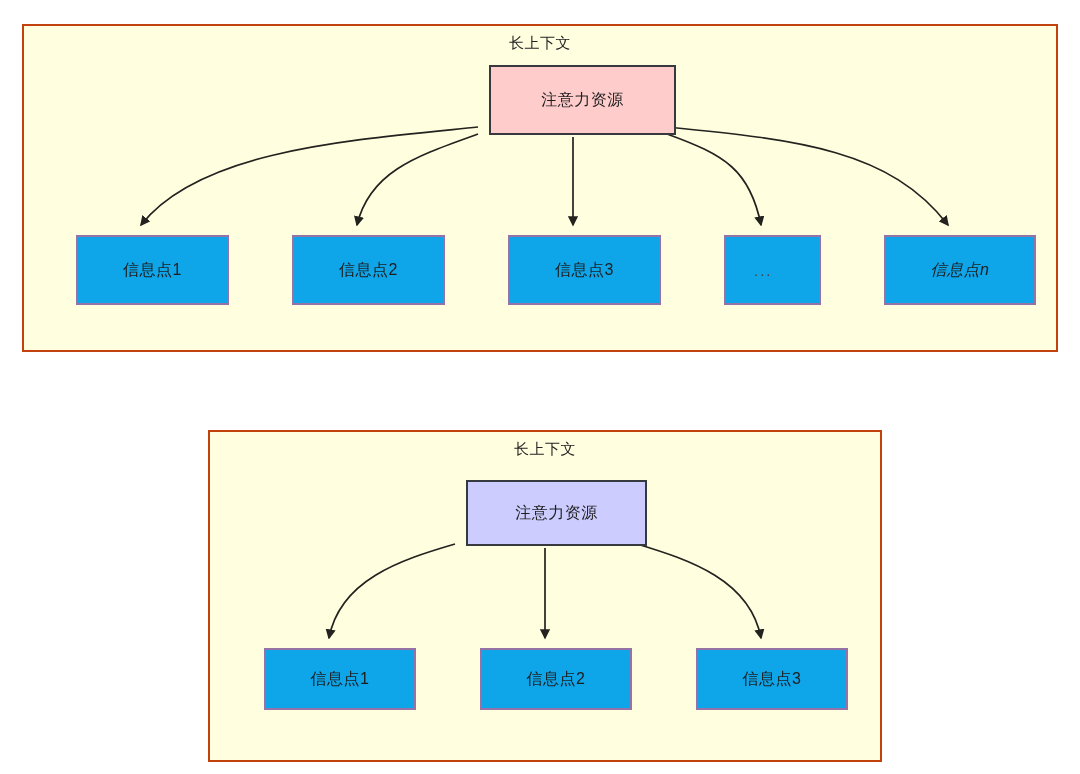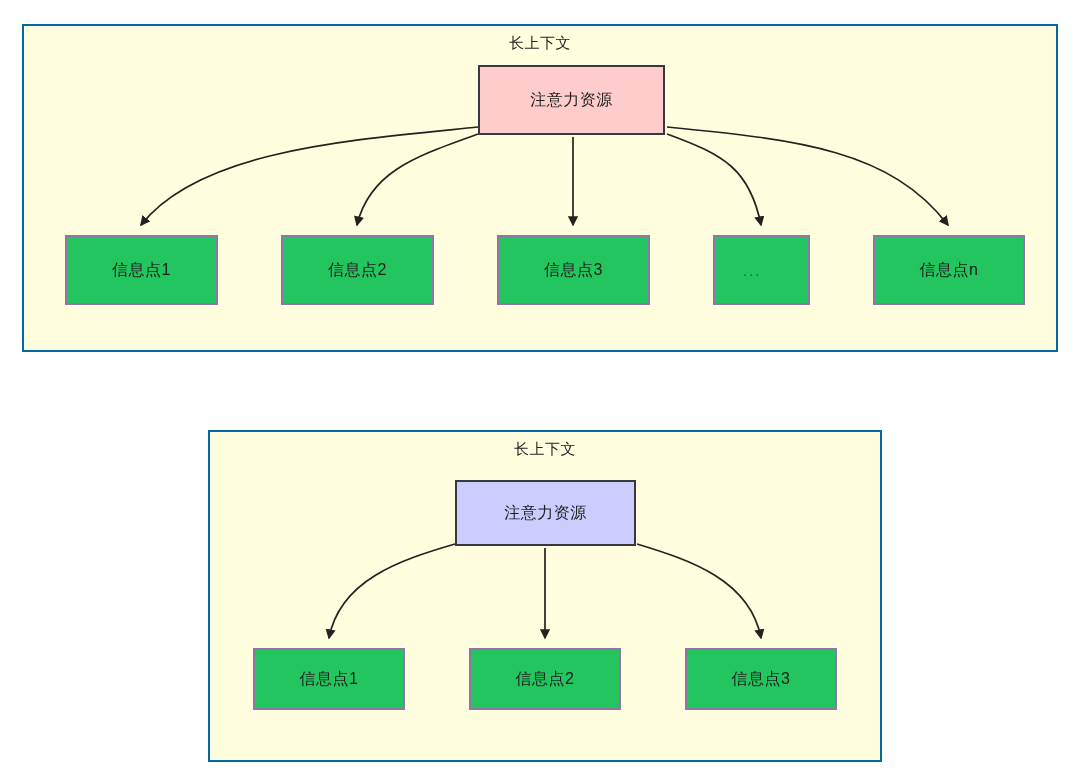--- a/index.html
+++ b/index.html
@@ -20,21 +20,21 @@
     left: 0;
     top: 0;
     width: 1080px;
     height: 774px;
   }
 
   
   .panel {
     position: absolute;
     background: #ffffe0;
-    border: 2px solid #0369a1;
+    border: 2px solid #c2410c;
     box-sizing: border-box;
   }
   #panel-long  { left: 22px;  top: 24px;  width: 1036px; height: 328px; }
   #panel-short { left: 208px; top: 430px; width: 674px;  height: 332px; }
 
   .panel-title {
     position: absolute;
     width: 100%;
     text-align: center;
     top: 8px;
@@ -49,45 +49,46 @@
   .node {
     position: absolute;
     box-sizing: border-box;
     display: flex;
     align-items: center;
     justify-content: center;
     font-size: 16px;
     color: #1e1e1e;
     letter-spacing: 0.5px;
     white-space: nowrap;
+    margin-left: 11px;
   }
 
   .node.attention-long {
     background: #ffcccc;
     border: 2px solid #36393d;
     left: 478px; top: 65px; width: 187px; height: 70px;
   }
   .node.attention-short {
     background: #ccccff;
     border: 2px solid #36393d;
     left: 455px; top: 480px; width: 181px; height: 66px;
   }
   .node.info {
-    background: #22c55e;
+    background: #0ea5e9;
     border: 2px solid #9673a6;
   }
 
   
   #n-l-0 { left: 65px;  top: 235px; width: 153px; height: 70px; }
   #n-l-1 { left: 281px; top: 235px; width: 153px; height: 70px; }
   #n-l-2 { left: 497px; top: 235px; width: 153px; height: 70px; }
   #n-l-3 { left: 713px; top: 235px; width: 97px;  height: 70px;
            justify-content: flex-start; padding-left: 28px; font-size: 15px;
            color: #444; letter-spacing: 2px; }
-  #n-l-4 { left: 873px; top: 235px; width: 152px; height: 70px; }
+  #n-l-4 { left: 873px; top: 235px; width: 152px; height: 70px; font-style: italic; }
 
   
   #n-s-0 { left: 253px; top: 648px; width: 152px; height: 62px; }
   #n-s-1 { left: 469px; top: 648px; width: 152px; height: 62px; }
   #n-s-2 { left: 685px; top: 648px; width: 152px; height: 62px; }
 
   
   #edges {
     position: absolute;
     left: 0; top: 0;

